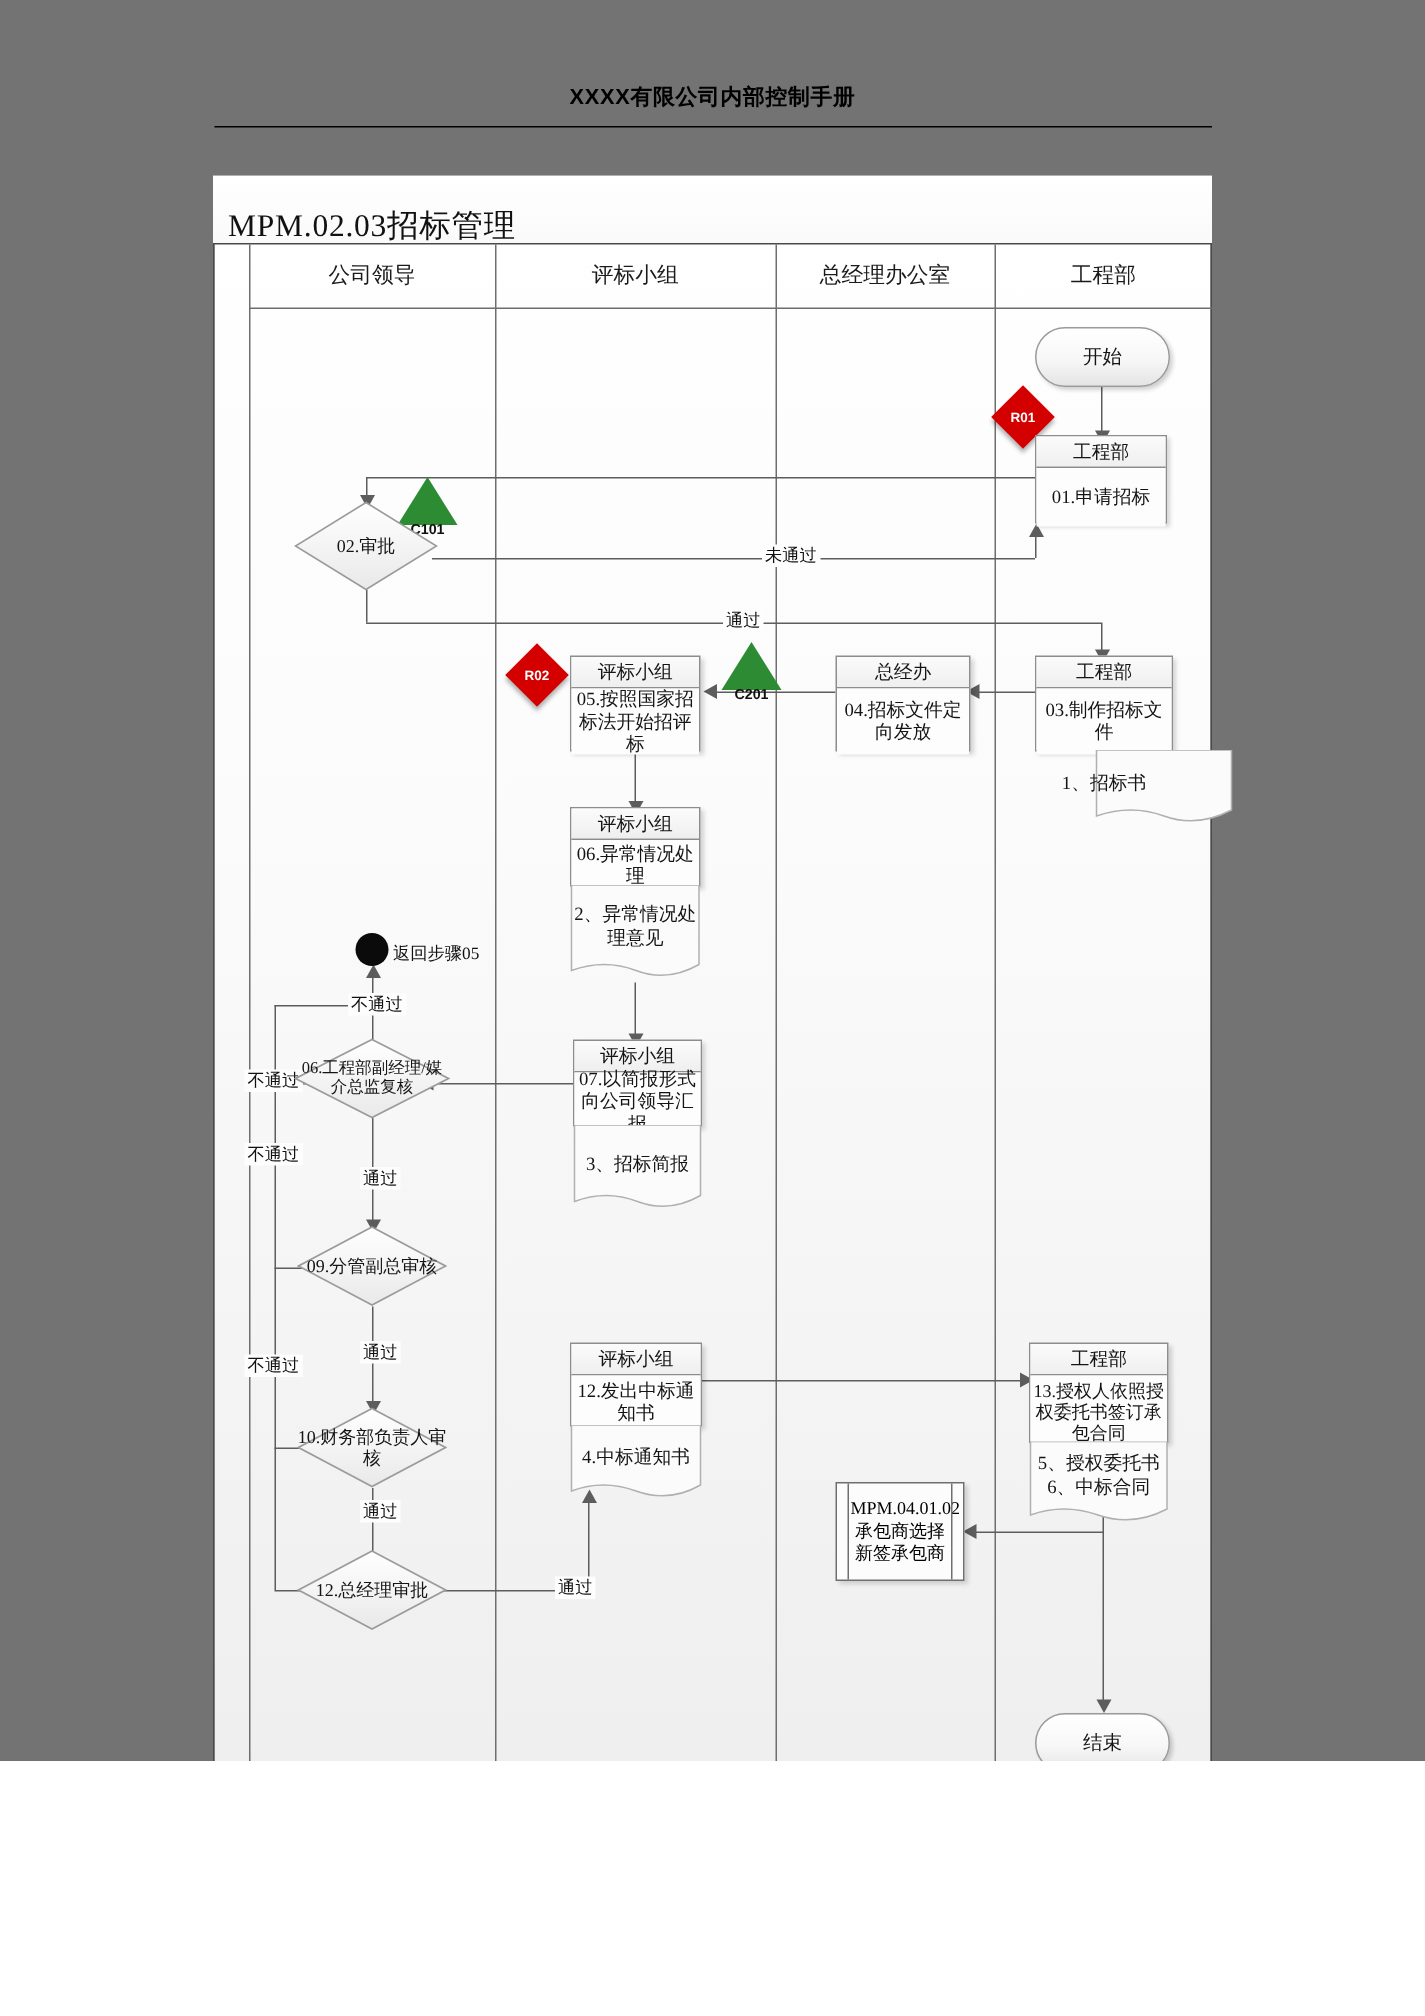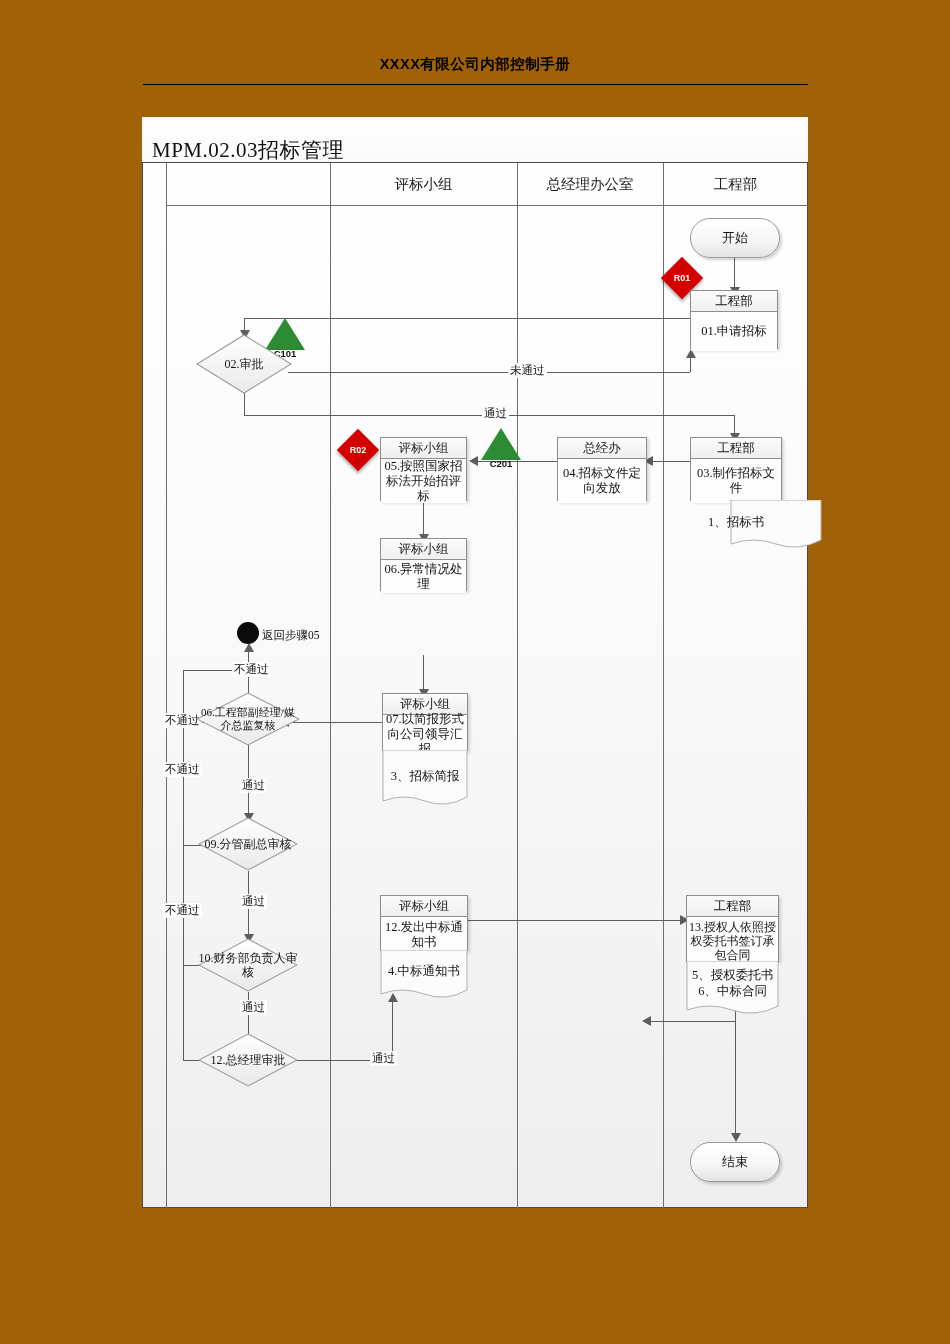--- a/index.html
+++ b/index.html
@@ -1,17 +1,17 @@
 <!DOCTYPE html>
 <html><head>
 <meta charset="utf-8">
 <style>
   html,body{margin:0;padding:0;background:#fff;}
   body{font-family:"Liberation Serif","DejaVu Serif",serif;}
-  #page{position:relative;width:950px;height:1344px;background:#a16207;overflow:hidden;}
+  #page{position:relative;width:950px;height:1174px;background:#737373;overflow:hidden;}
 
   
   .doc-header{position:absolute;left:145px;top:55px;width:660px;text-align:center;
     font-family:"Liberation Sans","DejaVu Sans",sans-serif;font-size:14.5px;font-weight:bold;color:#000;letter-spacing:.5px;}
   .header-rule{position:absolute;left:143px;top:84px;width:665px;height:0;border-top:1.6px solid #000;}
 
   
   .frame{position:absolute;left:142px;top:117px;width:666px;height:1091px;border:1.3px solid #4a4a4a;
     background:linear-gradient(to bottom,#ffffff 0%,#fbfbfb 40%,#eeeeee 100%);box-sizing:border-box;}
   .title-bar{position:absolute;left:142px;top:117px;width:666px;height:46px;box-sizing:border-box;
@@ -93,20 +93,21 @@
   <div class="doc-header">XXXX有限公司内部控制手册</div>
   <div class="header-rule"></div>
 
   <div class="frame"></div>
   <div class="title-bar"></div>
   <div class="title-text">MPM.02.03招标管理</div>
 
   <div class="spine"></div>
   <div class="lane-head-row"></div>
 
+  <div class="lane-head" style="left:166px;width:164px;">公司领导</div>
   <div class="lane-head" style="left:330px;width:187px;">评标小组</div>
   <div class="lane-head" style="left:517px;width:146px;">总经理办公室</div>
   <div class="lane-head" style="left:663px;width:145px;">工程部</div>
 
   <div class="lane-div" style="left:330px;"></div>
   <div class="lane-div" style="left:517px;"></div>
   <div class="lane-div" style="left:663px;"></div>
 
   <div class="ln lnv" style="left:734px;top:258px;height:33px;"></div>
   <div class="arrow ar-down" style="left:730px;top:287px;"></div>
@@ -247,20 +248,26 @@
     <svg width="92" height="50" viewBox="0 0 92 50">
       <path d="M1,0 L91,0 L91,40 Q68,52 46,44 Q24,36 1,44 Z" fill="#fbfbfb" stroke="#b0b0b0" stroke-width="1"></path>
     </svg>
     <div class="dtext" style="top:14px;">1、招标书</div>
   </div>
 
   <div class="node proc" style="left:380px;top:538px;width:87px;height:53px;">
     <div class="role">评标小组</div>
     <div class="body" style="height:31px;">06.异常情况处理</div>
   </div>
+  <div class="docshape" style="left:380px;top:590px;width:87px;height:64px;">
+    <svg width="87" height="64" viewBox="0 0 87 64">
+      <path d="M1,0 L86,0 L86,53 Q65,65 44,57 Q23,49 1,57 Z" fill="#fbfbfb" stroke="#b0b0b0" stroke-width="1"></path>
+    </svg>
+    <div class="dtext" style="top:11px;">2、异常情况处理意见</div>
+  </div>
 
   <div class="conndot" style="left:237px;top:622px;"></div>
   <div class="conn-label" style="left:262px;top:628px;">返回步骤05</div>
 
   <div class="diamond" style="left:196px;top:692px;width:104px;height:54px;">
     <svg width="104" height="54" viewBox="0 0 104 54">
       <polygon points="52,1 103,27 52,53 1,27" fill="url(#dg)" stroke="#9b9b9b" stroke-width="1.1"></polygon>
     </svg>
     <div class="dlabel" style="font-size:11px;line-height:13px;">06.工程部副经理/媒介总监复核</div>
   </div>
@@ -313,18 +320,23 @@
     <div class="body" style="height:45px;font-size:12px;line-height:14px;">13.授权人依照授权委托书签订承包合同</div>
   </div>
   <div class="docshape" style="left:686px;top:961px;width:93px;height:56px;">
     <svg width="93" height="56" viewBox="0 0 93 56">
       <path d="M1,0 L92,0 L92,45 Q69,57 46,49 Q23,41 1,49 Z" fill="#fbfbfb" stroke="#b0b0b0" stroke-width="1"></path>
     </svg>
     <div class="dtext" style="top:6px;white-space:pre-line;">5、授权委托书
 6、中标合同</div>
   </div>
 
+  <div class="predef" style="left:557px;top:988px;width:86px;height:66px;">
+    <div class="ptext" style="white-space:pre-line;">MPM.04.01.02
+承包商选择
+新签承包商</div>
+  </div>
 
   <div class="node terminator" style="left:690px;top:1142px;width:90px;height:40px;">
     <span>结束</span>
   </div>
 
 </div>
 
 </body></html>

